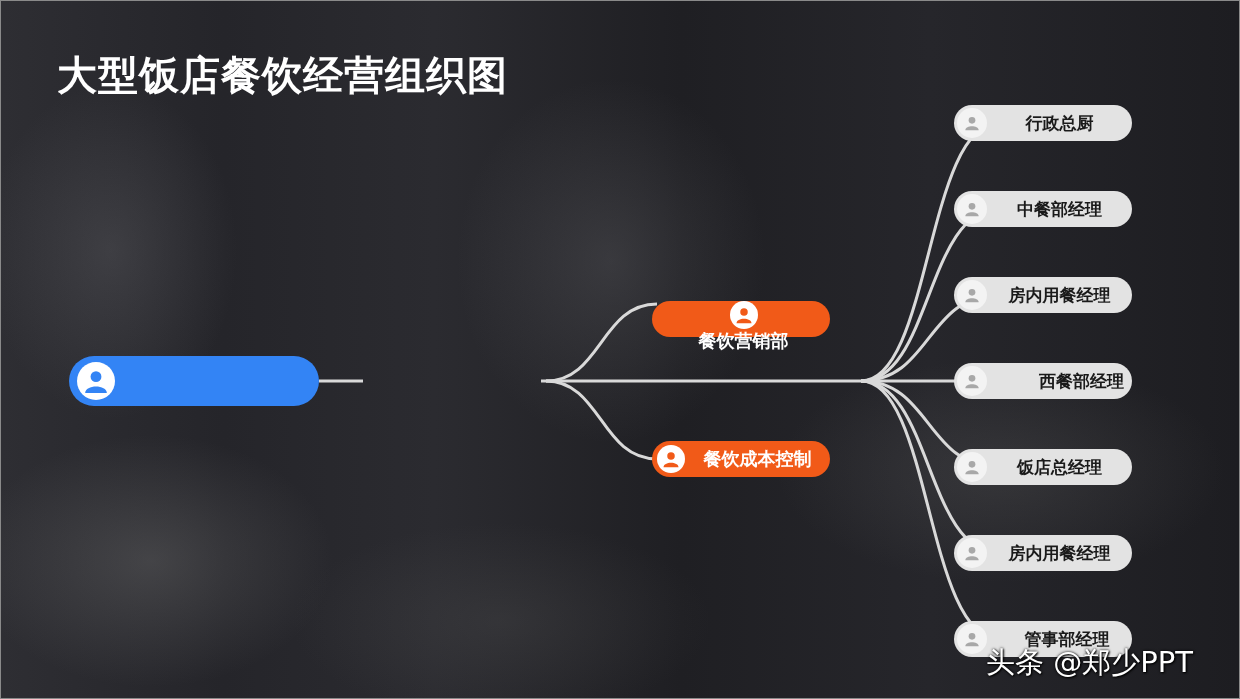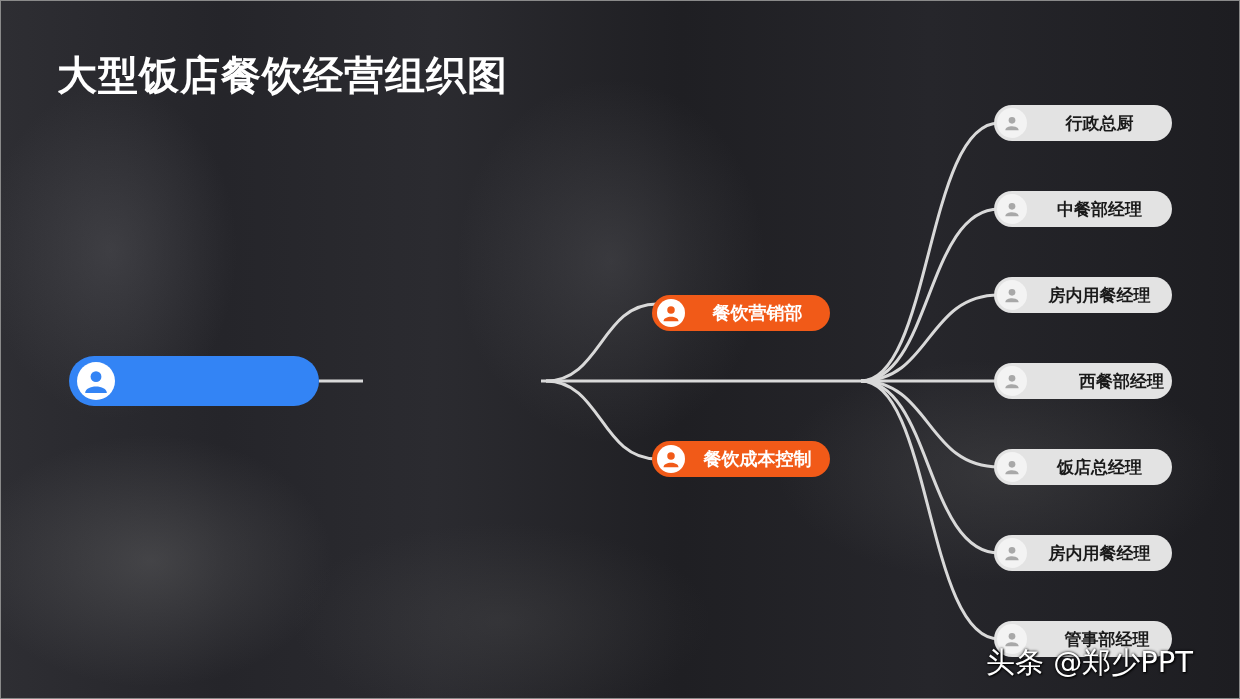--- a/index.html
+++ b/index.html
@@ -17,21 +17,21 @@
   svg.lines { position:absolute; left:0; top:0; }
   .node { position:absolute; display:flex; align-items:center; border-radius:30px; box-sizing:border-box; font-weight:bold; }
   .node .avatar { border-radius:50%; background:#fff; display:flex; align-items:center; justify-content:center; flex-shrink:0; }
   .node .label { flex:1; text-align:center; }
   .n-root { left:68px; top:355px; width:250px; height:50px; background:#3384f5; color:#fff; font-size:18px; padding-left:8px; }
   .n-root .avatar { width:38px; height:38px; }
   .n-dir { left:360px; top:362px; width:180px; height:36px; background:#7b33df; color:#fff; font-size:18px; padding-left:5px; }
   .n-dir .avatar { width:28px; height:28px; }
   .n-dept { width:178px; height:36px; background:#f15a18; color:#fff; font-size:18px; padding-left:5px; }
   .n-dept .avatar { width:28px; height:28px; }
-  .n-mgr { left:993px; width:178px; height:36px; background:#e3e3e3; color:#1a1a1a; font-size:17px; padding-left:3px; }
+  .n-mgr { left:953px; width:178px; height:36px; background:#e3e3e3; color:#1a1a1a; font-size:17px; padding-left:3px; }
   .n-mgr .avatar { width:30px; height:30px; background:#f3f3f3; }
   .watermark { position:absolute; left:985px; top:642px; color:#fff; font-size:29px; text-shadow:1px 1px 2px #000, 0 0 3px #000; }
 </style>
 </head>
 <body>
 
 <div class="slide">
   <div class="title">大型饭店餐饮经营组织图</div>
 
   <svg class="lines" width="1240" height="699">
@@ -53,21 +53,21 @@
   <div class="node n-root">
     <span class="avatar">
       <svg width="26" height="26" viewBox="0 0 24 24">
           <circle cx="12" cy="8" r="5" fill="#3384f5"></circle>
           <path d="M2 23 C2 15, 22 15, 22 23 Z" fill="#3384f5"></path>
         </svg>
     </span>
   </div>
 
 
-  <div class="node n-dept" style="left:651px; top:294px;">
+  <div class="node n-dept" style="left:651px; top:300px;flex-direction:column;">
     <span class="avatar">
       <svg width="18" height="18" viewBox="0 0 24 24">
           <circle cx="12" cy="8" r="5" fill="#f15a18"></circle>
           <path d="M2 23 C2 15, 22 15, 22 23 Z" fill="#f15a18"></path>
         </svg>
     </span>
     <span class="label">餐饮营销部</span>
   </div>
 
   <div class="node n-dept" style="left:651px; top:440px;">

